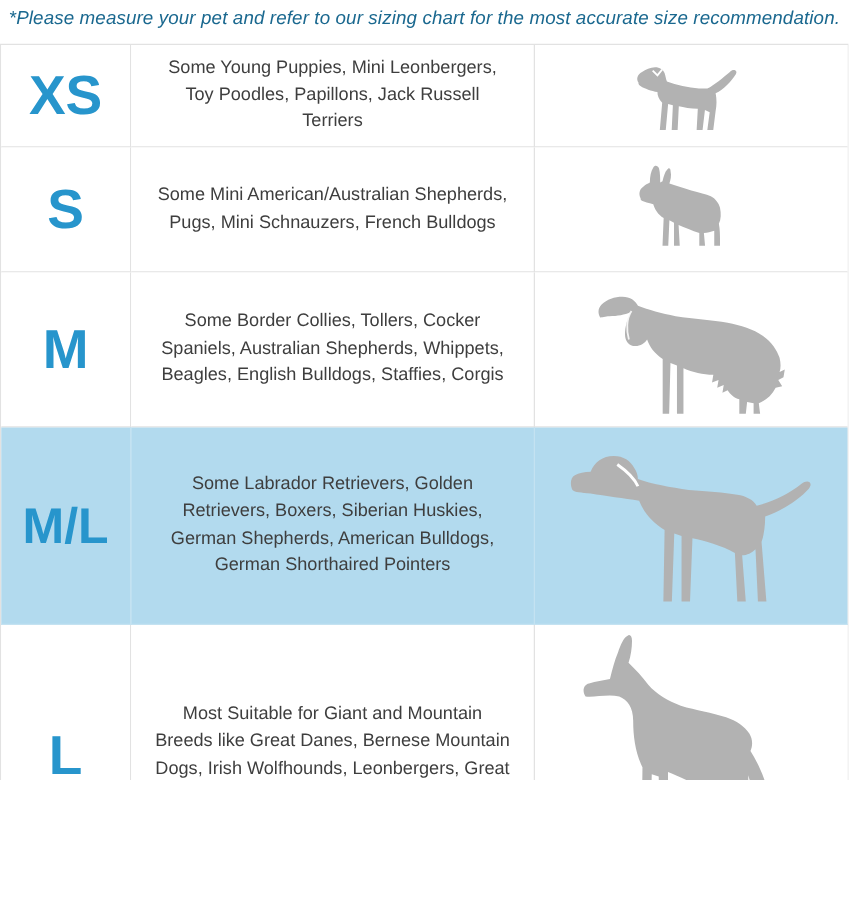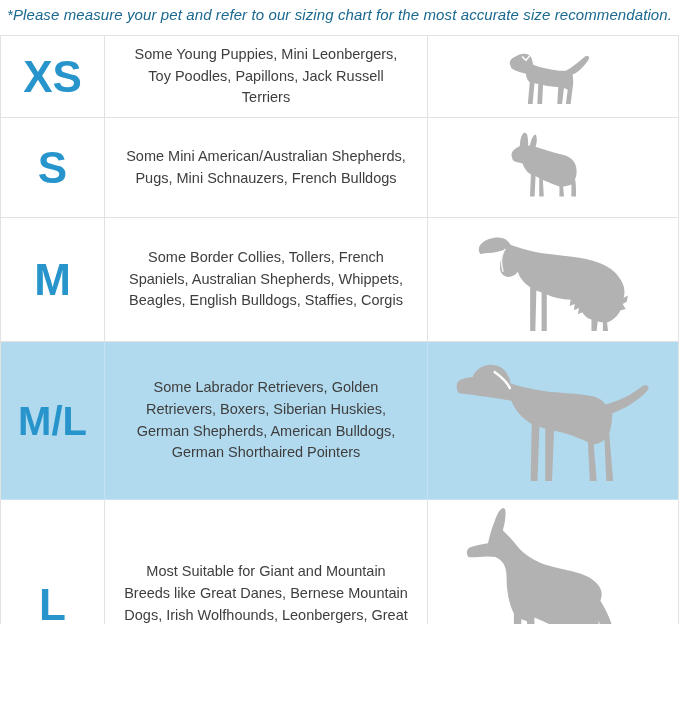--- a/index.html
+++ b/index.html
@@ -95,21 +95,21 @@
           <path class="dogfill" d="M6 30 C4 26 5 22 8 20 C10 18 12 17 14 16 C14 11 15 6 17 3 C18 1 21 1 22 4 C23 8 23 13 23 16 L25 15 C26 11 27 7 29 5 C30 3 32 3 32 6 C33 10 32 14 31 17 C37 19 44 21 50 23 C57 25 63 26 67 28 C71 30 74 34 75 38 C76 43 76 48 74 52 C75 57 75 62 75 66 L75 71 L70 71 L70 58 C67 59 64 60 61 60 L62 71 L57 71 L57 60 C51 58 44 55 39 53 L40 71 L35 71 L35 51 L31 49 L30 71 L25 71 L26 47 C21 44 18 39 17 35 C13 34 9 33 7 32 C6 31 6 31 6 30 Z"></path>
         </svg>
       </div>
     </div>
 
     <div class="row">
       <div class="cell">
         <span class="size-label">M</span>
       </div>
       <div class="cell">
-        <div class="desc">Some Border Collies, Tollers, French Spaniels, Australian Shepherds, Whippets, Beagles, English Bulldogs, Staffies, Corgis</div>
+        <div class="desc">Some Border Collies, Tollers, Cocker Spaniels, Australian Shepherds, Whippets, Beagles, English Bulldogs, Staffies, Corgis</div>
       </div>
       <div class="cell dogcell">
         <svg width="158" height="106" viewBox="0 0 152 102" aria-label="cocker-spaniel-silhouette">
           <path class="dogfill" d="M6 26 C4 23 4 19 7 16 C11 12 17 10 23 10 C29 10 33 13 35 17 C43 20 53 23 64 25 C78 27 92 28 104 30 C114 32 124 35 131 40 C138 45 142 51 144 57 C145 61 145 65 144 68 L148 66 L147 72 L143 74 L146 79 L141 80 C138 86 133 90 128 92 L129 100 L124 100 L124 92 L119 91 L118 100 L113 100 L113 89 C109 88 106 85 104 82 L100 84 L101 78 L96 80 L97 74 L92 76 L93 70 C85 70 77 68 70 65 L70 100 L65 100 L65 63 L60 61 L59 100 L54 100 L54 58 C48 54 44 49 42 43 C40 46 37 48 33 48 C28 48 25 44 25 39 C25 33 27 27 29 22 C25 24 19 25 13 25 C10 25 7 26 6 26 Z"></path>
           <path d="M30 21 C26 27 26 36 28 43" stroke="#ffffff" stroke-width="1.4" fill="none" opacity="0.85"></path>
         </svg>
       </div>
     </div>
 
     <div class="row hl">

